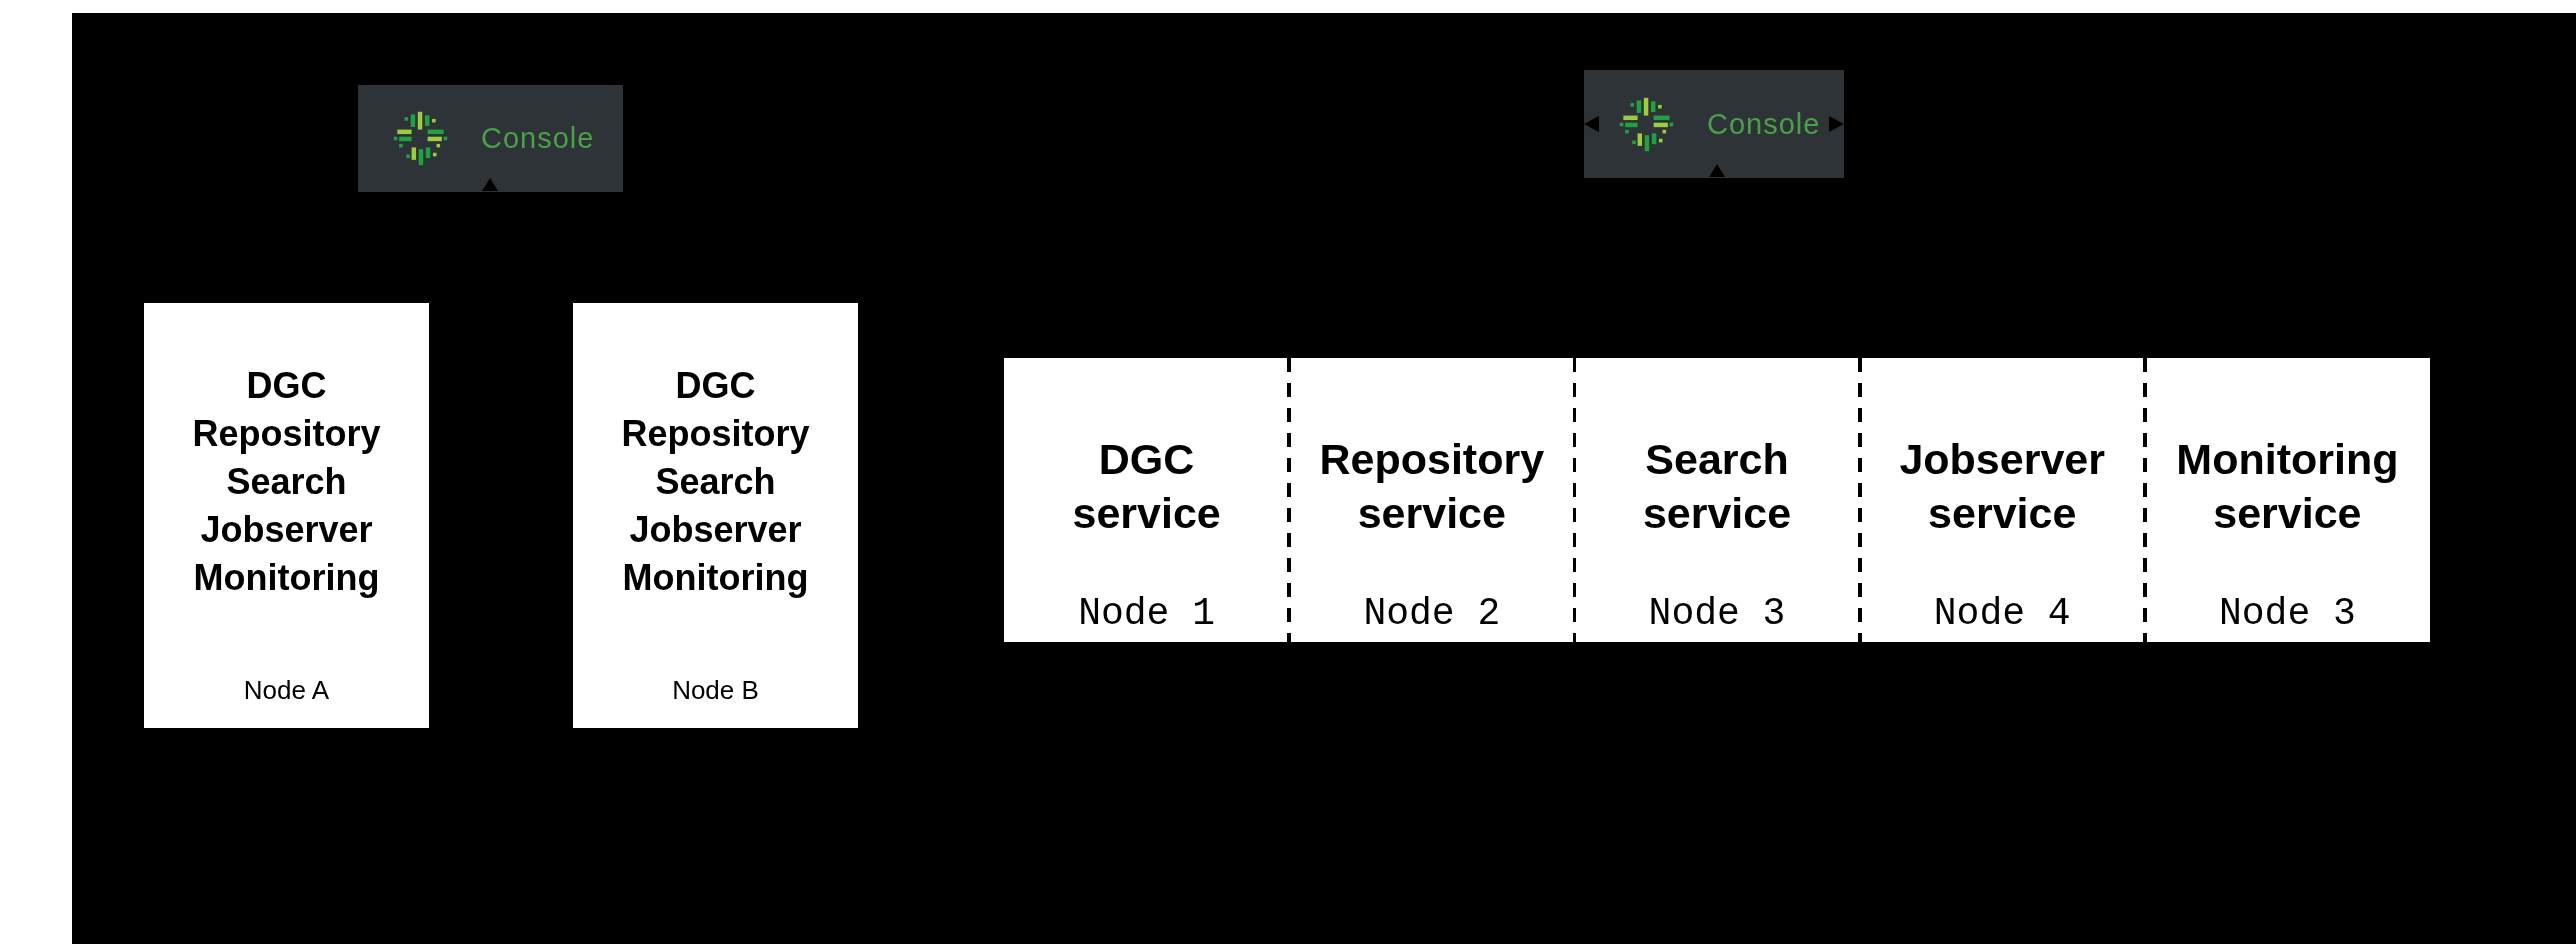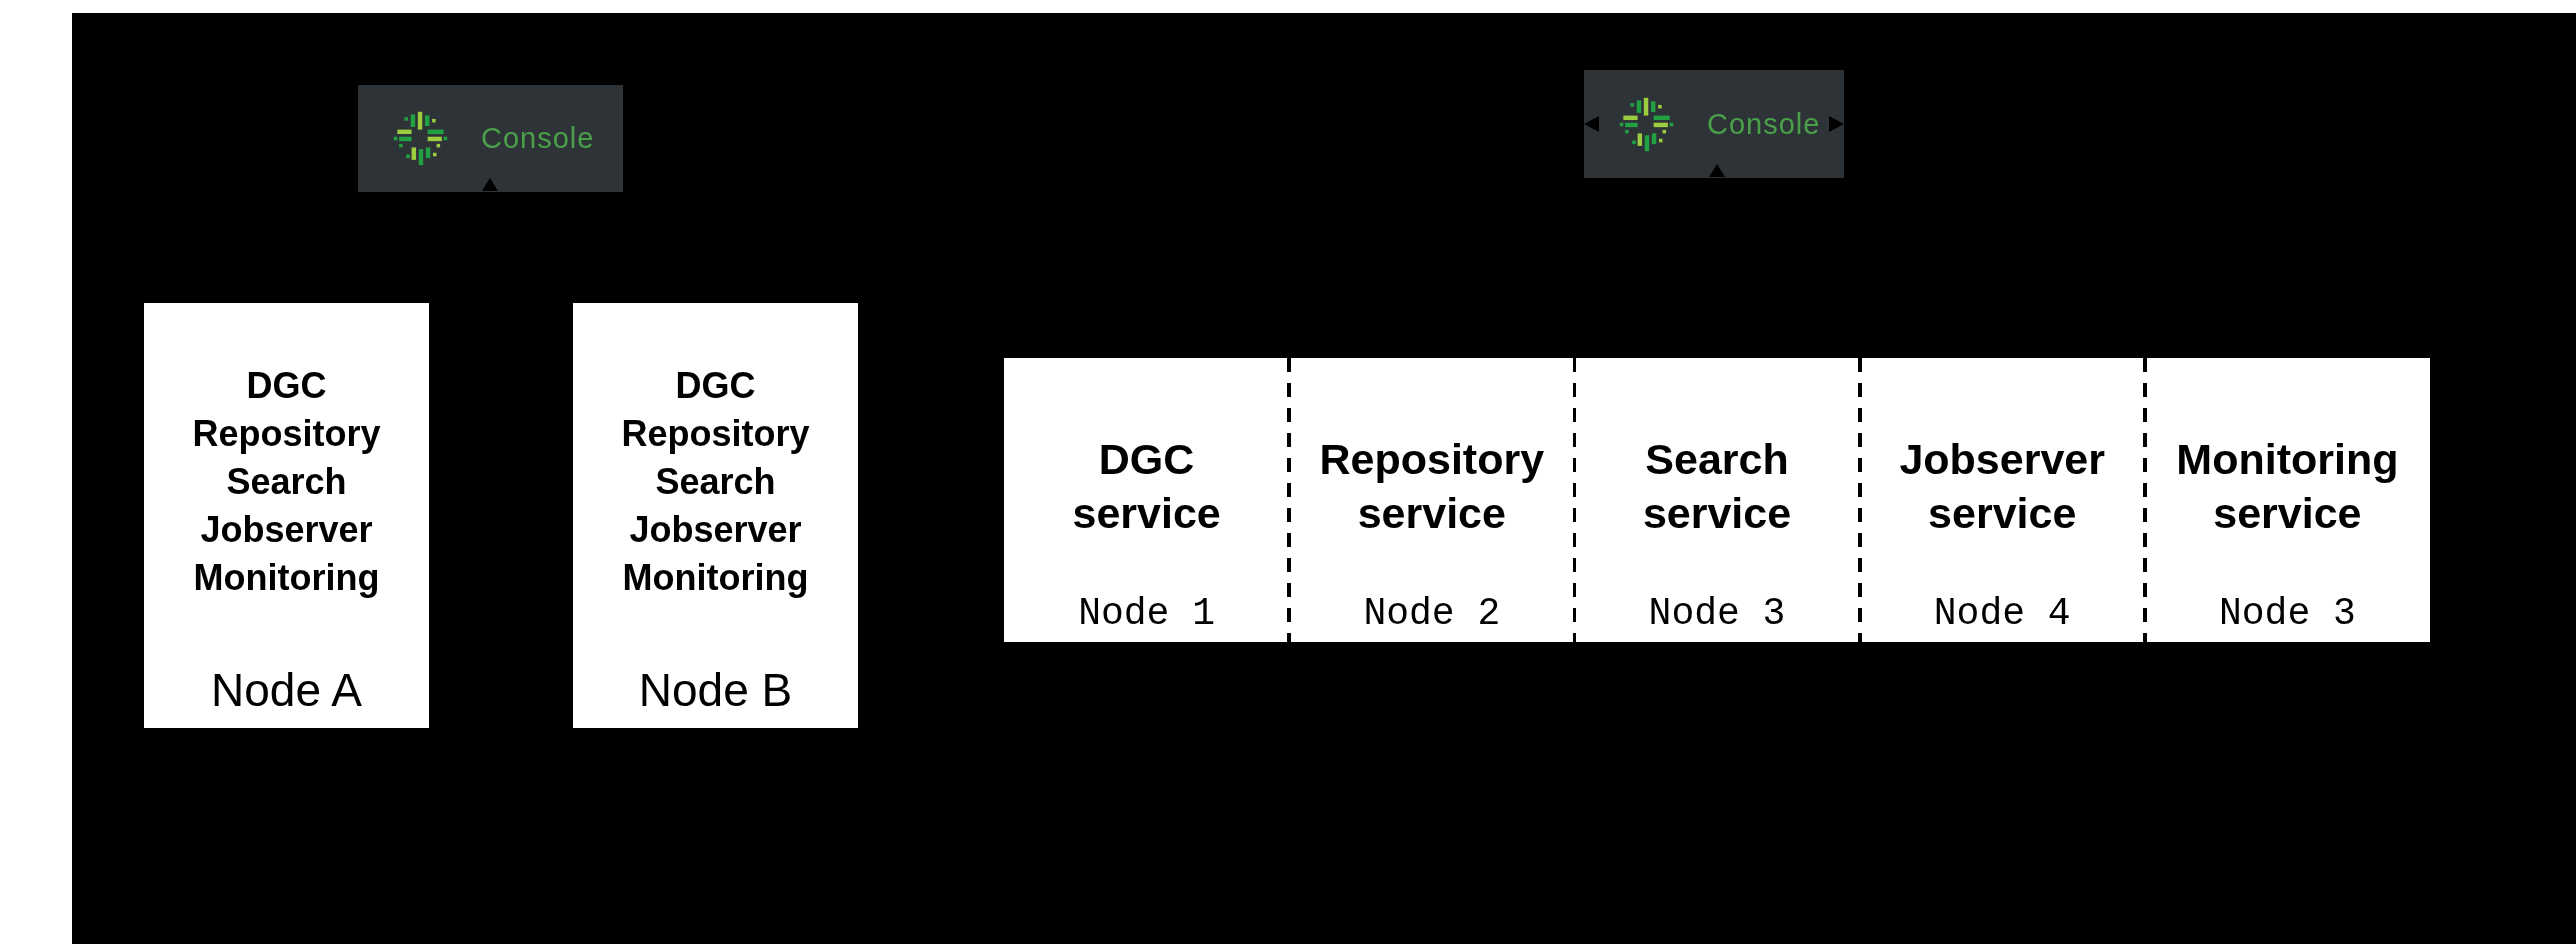--- a/index.html
+++ b/index.html
@@ -45,21 +45,21 @@
 
   
   .node-box{
     position:absolute;top:303px;width:285px;height:425px;
     background:var(--box-bg,#fff);color:var(--box-text,#000);
     text-align:center;box-sizing:border-box;
   }
   .node-box.box-a{left:144px;}
   .node-box.box-b{left:573px;}
   .svc-lines{padding-top:59px;font-weight:bold;font-size:36px;line-height:48px;}
-  .node-label{margin-top:69px;font-size:46px;line-height:38px;}
+  .node-label{margin-top:69px;font-size:26px;line-height:38px;}
 
   
   .band{
     position:absolute;left:1004px;top:358px;width:1426px;height:284px;
     background:var(--box-bg,#fff);color:var(--box-text,#000);
     display:flex;box-sizing:border-box;
   }
   .cell{flex:1 1 0;text-align:center;position:relative;}
   .cell + .cell::before{
     content:"";position:absolute;left:-1.9px;top:0;bottom:0;width:3.8px;

